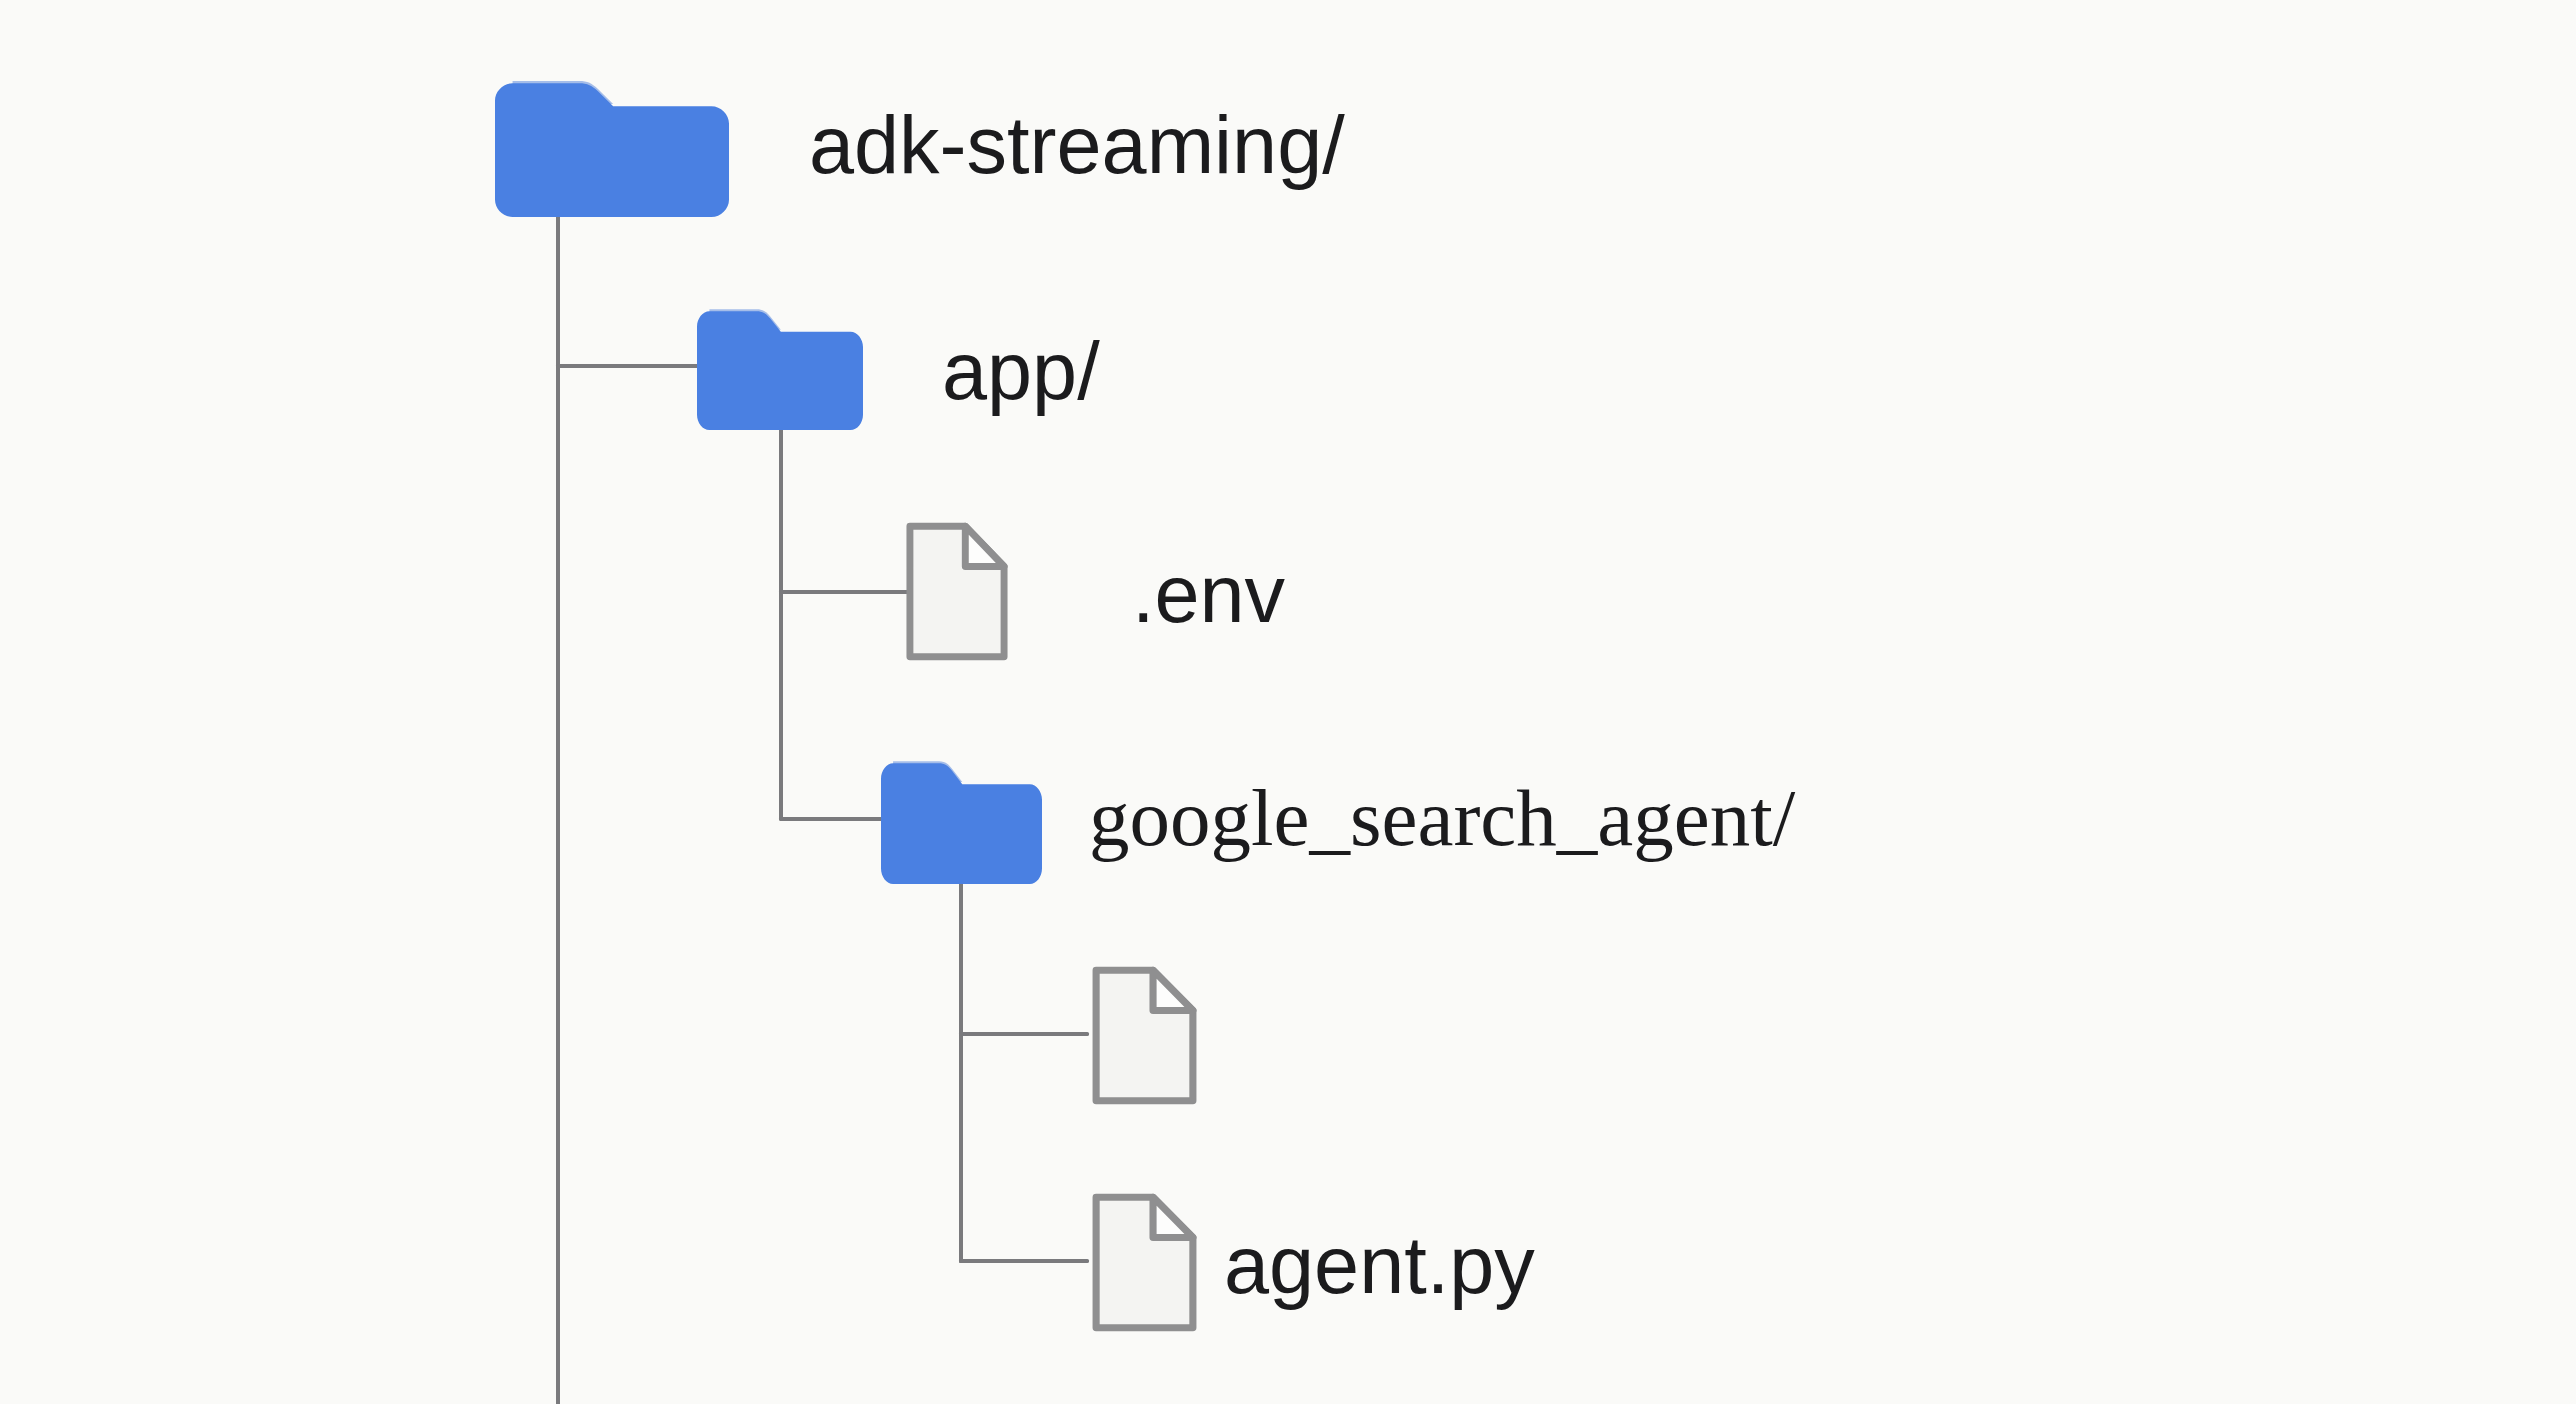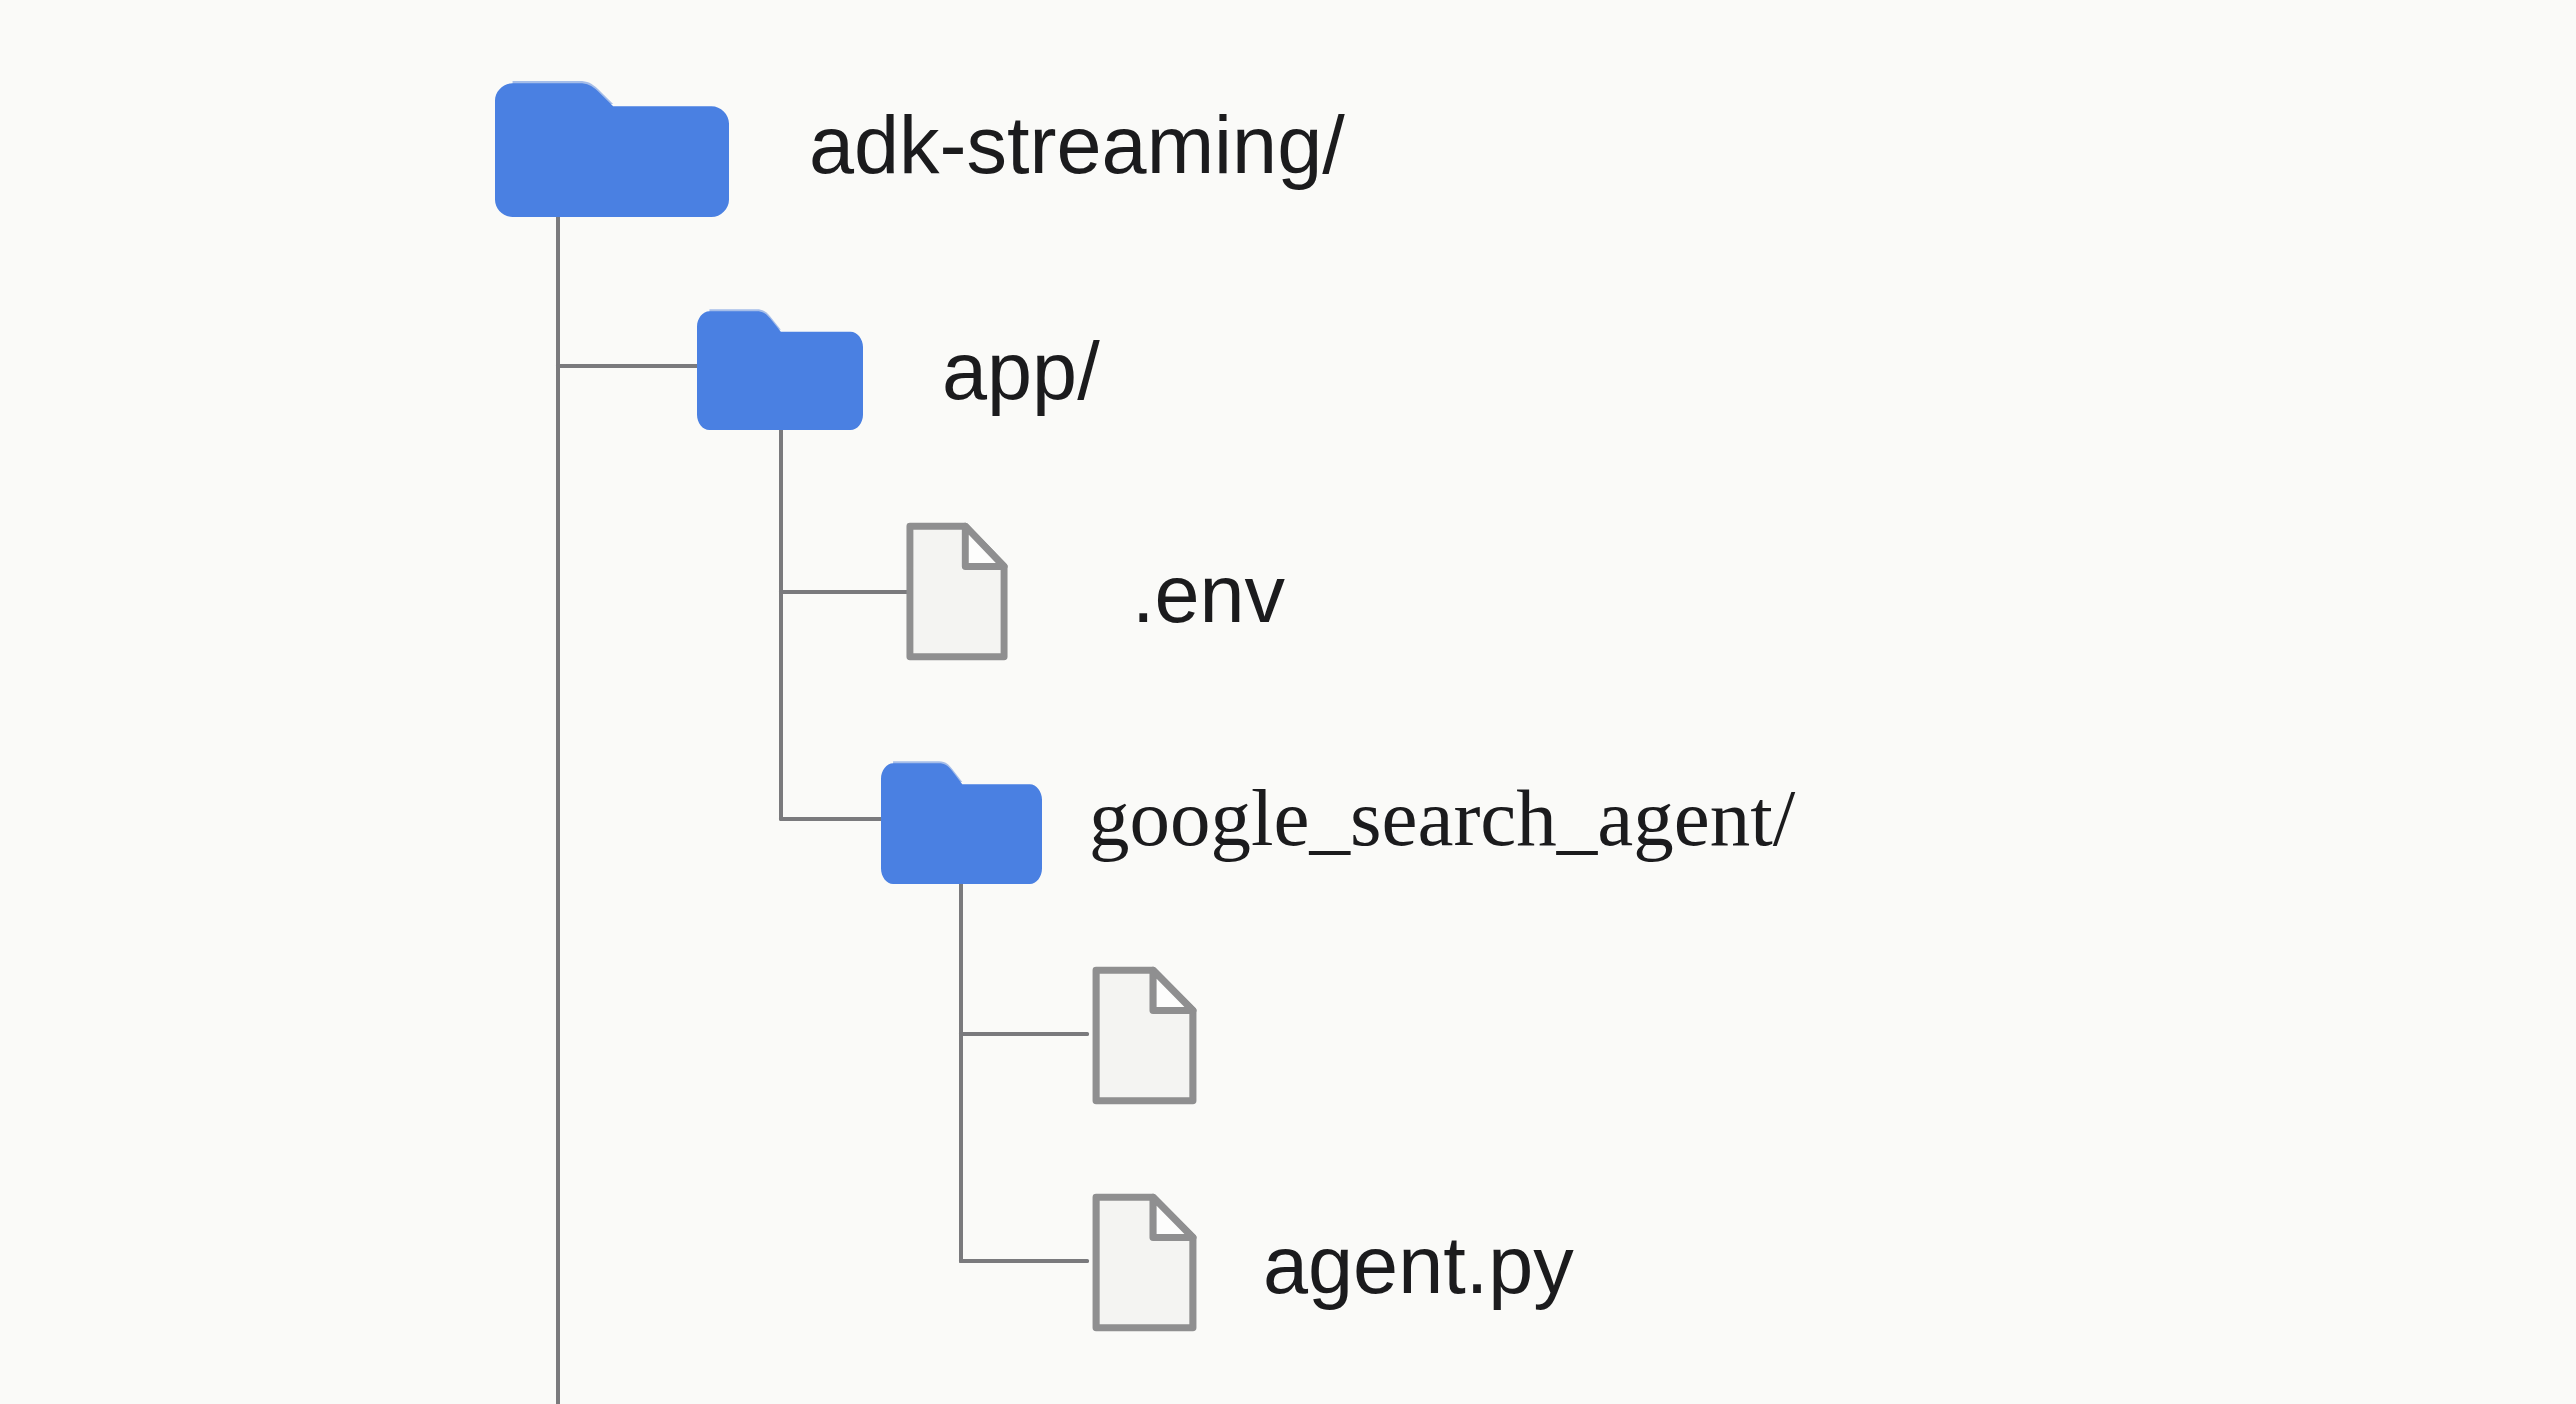--- a/index.html
+++ b/index.html
@@ -56,21 +56,21 @@
     line-height:1;
     white-space:nowrap;
     transform:translateY(-52%);
     letter-spacing:0px;
   }
   .label-n0{left:809px;top:147px;}
   .label-n1{left:942px;top:373px;}
   .label-n2{left:1132px;top:596px;}
   .label-n3{left:1089px;top:820px;font-family:Liberation Serif, serif;}
   .label-n4{left:1224px;top:1040px;}
-  .label-n5{left:1224px;top:1267px;margin-left:39px;}
+  .label-n5{left:1224px;top:1267px;}
   
   .folder-path{fill:var(--folder-blue);}
   .folder-tab-shade{fill:var(--folder-blue-dark);opacity:.45;}
   .file-page{fill:var(--file-fill);stroke:var(--file-stroke);stroke-width:5;stroke-linejoin:round;}
   .file-fold{fill:var(--file-fold);stroke:var(--file-stroke);stroke-width:5;stroke-linejoin:round;}
 </style>
 </head>
 <body>
 
 <div class="canvas">

